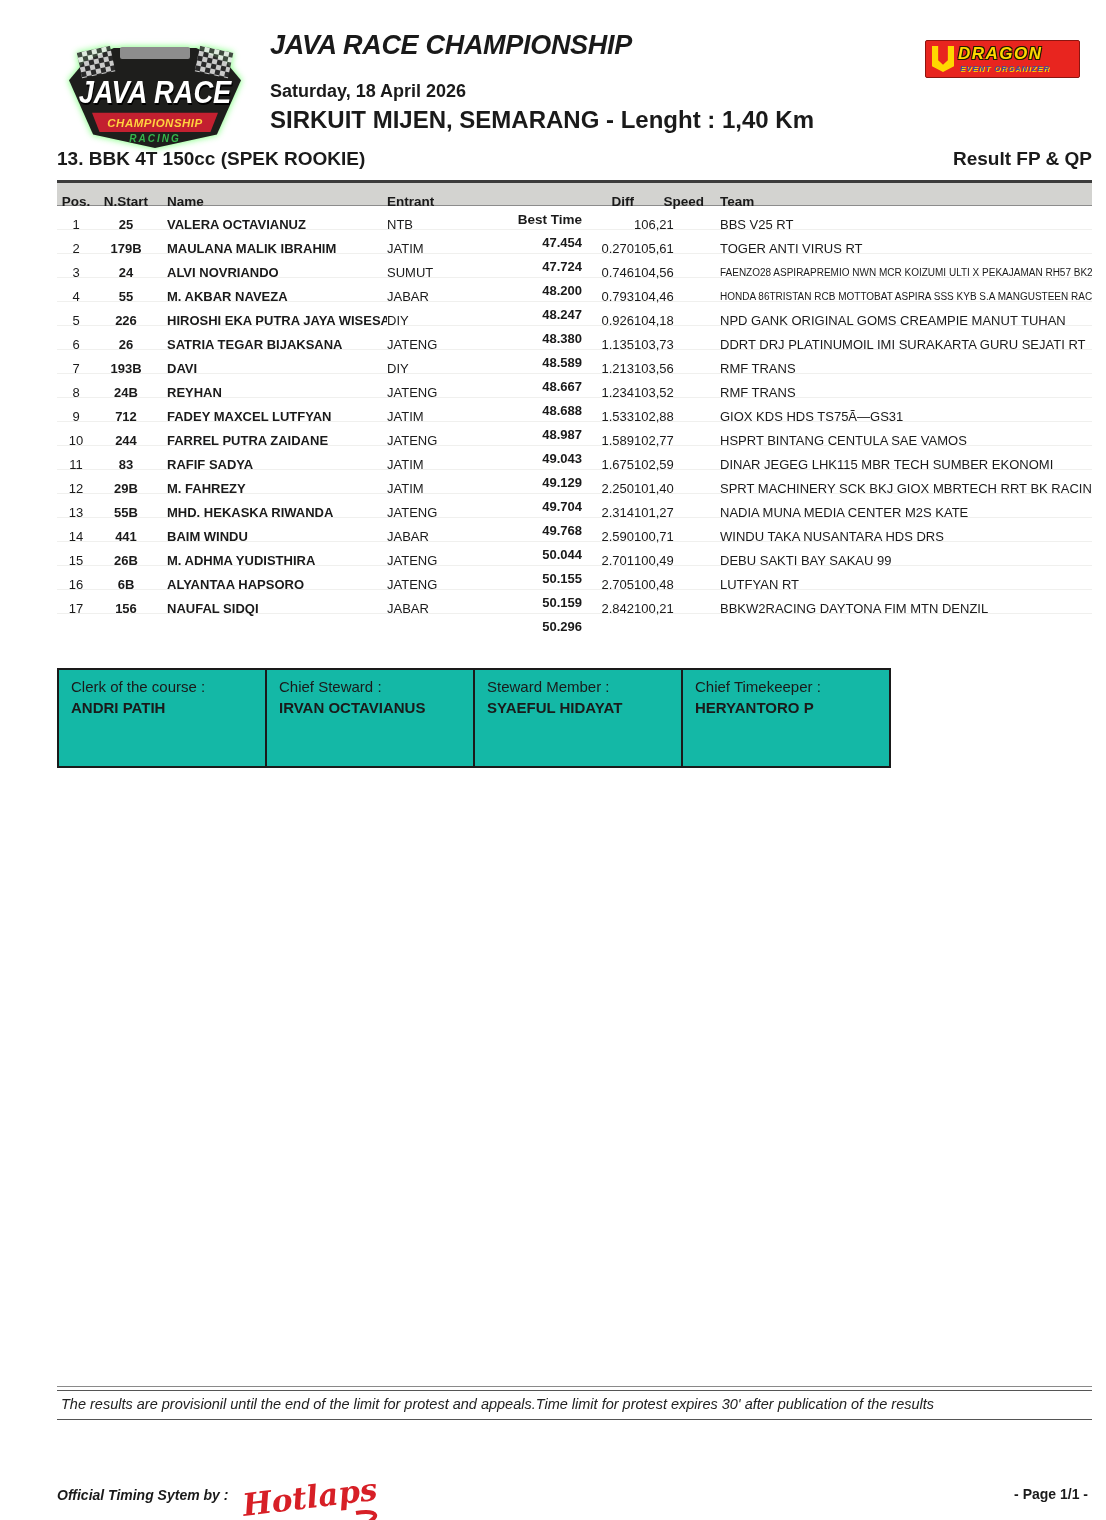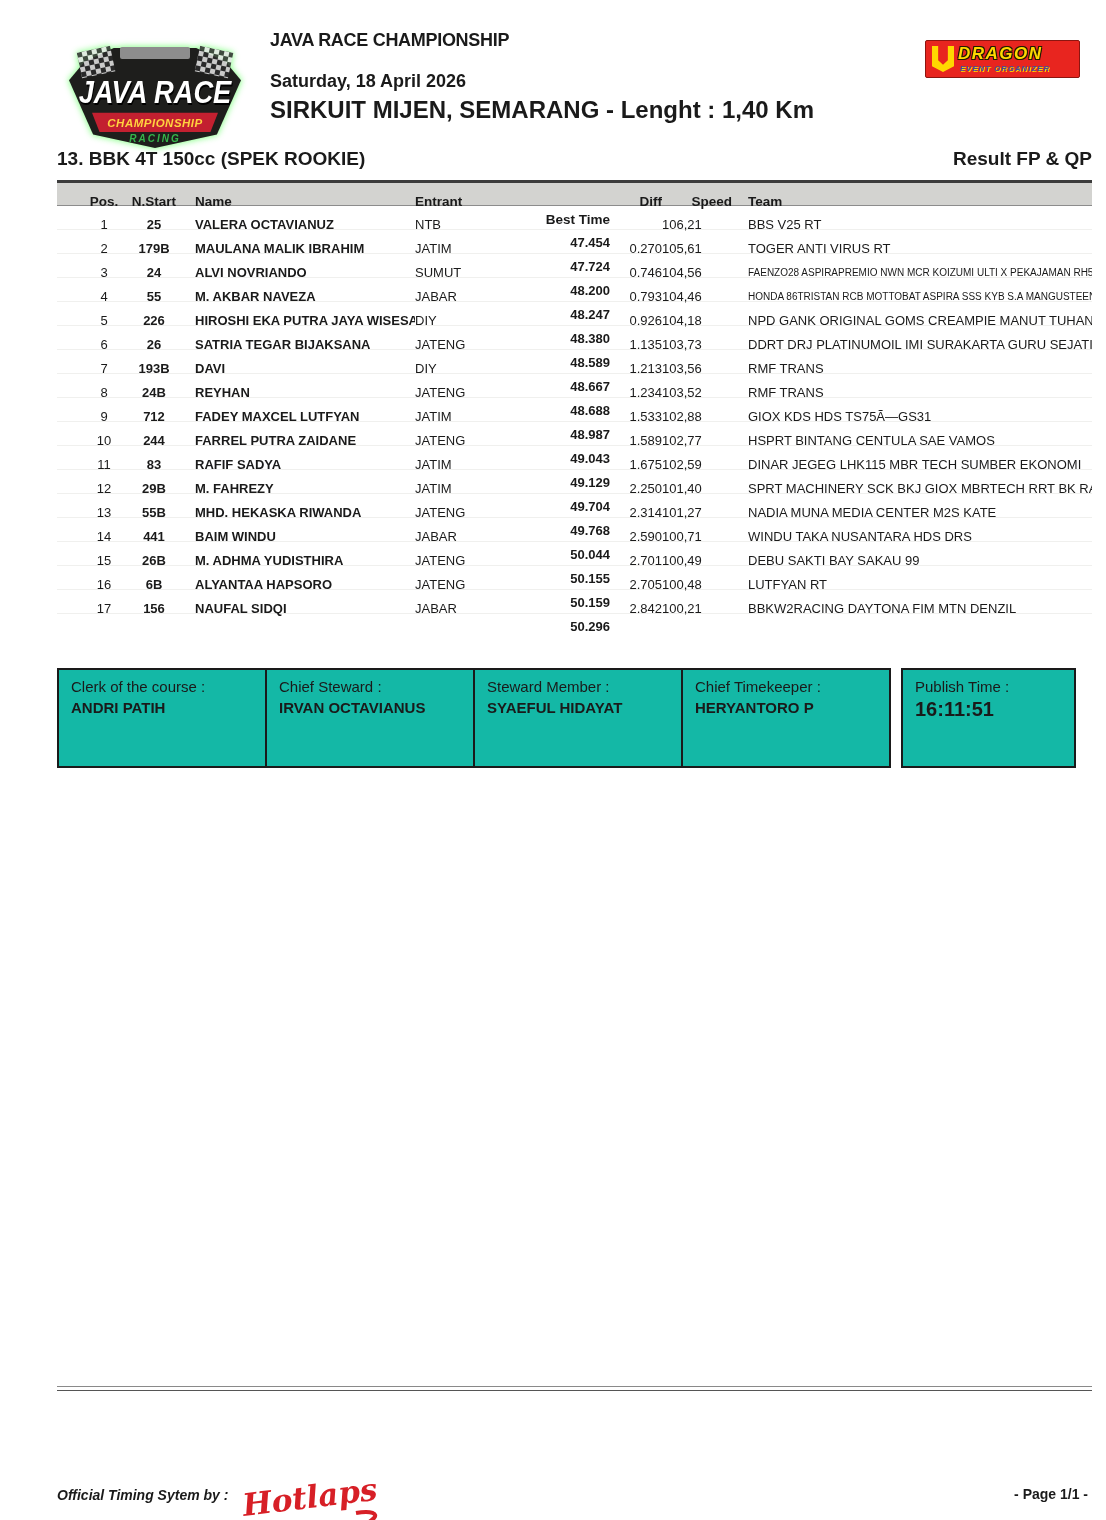--- a/index.html
+++ b/index.html
@@ -25,21 +25,21 @@
     font-size:31px; font-weight:bold; font-style:italic; color:#ffffff; letter-spacing:0px;
     transform:scaleX(.88); text-shadow:1px 2px 0 #000; white-space:nowrap; }
   .badge-ribbon { position:absolute; left:50%; top:70px; transform:translateX(-50%);
     width:126px; height:21px; background:#c32030; line-height:21px; text-align:center;
     clip-path:polygon(0 8%, 100% 8%, 94% 100%, 6% 100%); }
   .badge-ribbon span { font-size:11.5px; font-weight:bold; font-style:italic; color:#ffd23f; letter-spacing:.5px; }
   .badge-racing { position:absolute; left:0; top:92px; width:100%; text-align:center;
     font-size:10px; font-weight:bold; font-style:italic; color:#35b44a; letter-spacing:2px; }
 
   .header-text { position:absolute; left:270px; top:30px; }
-  .header-title { font-size:18px; font-weight:bold; letter-spacing:-.3px; }
+  .header-title { font-size:27px; font-weight:bold; letter-spacing:-.3px;font-style:italic; }
   .header-date { margin-top:20px; font-size:18px; font-weight:bold; }
   .header-circuit { margin-top:4px; font-size:24px; font-weight:bold; }
 
   .dragon { position:absolute; left:925px; top:40px; width:155px; height:38px;
     background:#e8251f; border:1px solid #8c1510; border-radius:2px; }
   .dragon-u { position:absolute; left:6px; top:5px; width:22px; height:26px; background:#ffd800;
     clip-path:polygon(0 0, 28% 0, 28% 55%, 50% 72%, 72% 55%, 72% 0, 100% 0, 100% 78%, 50% 100%, 0 78%); }
   .dragon-name { position:absolute; left:32px; top:3px; font-size:17px; font-weight:bold; font-style:italic;
     color:#ffd800; letter-spacing:1.5px;
     text-shadow:-1px -1px 0 #221a00, 1px -1px 0 #221a00, -1px 1px 0 #221a00, 1px 1px 0 #221a00; }
@@ -47,21 +47,21 @@
     color:#3a4fa0; letter-spacing:1.2px; text-shadow:1px 1px 0 #ffd800; }
 
   
   .section-row { position:absolute; left:57px; top:148px; width:1035px;
     display:flex; justify-content:space-between; align-items:baseline; }
   .section-title { font-size:19px; font-weight:bold; }
   .section-result { font-size:19px; font-weight:bold; }
 
   
   .results { position:absolute; left:57px; top:180px; width:1035px; }
-  .tr { display:grid; grid-template-columns:38px 62px 8px 222px 125px 70px 52px 70px 1fr; align-items:center;padding-left:28px; }
+  .tr { display:grid; grid-template-columns:38px 62px 8px 222px 125px 70px 52px 70px 1fr; align-items:center; }
   .thead { height:26px; background:#d3d3d0; border-top:3px solid #3c3c3c; border-bottom:1px solid #8c8c8c; }
   .thead .th { font-size:13.5px; font-weight:bold; line-height:23px; }
   .tbody .tr { height:24px; border-bottom:1px solid #f0f0ee; }
   .td, .th { overflow:hidden; white-space:nowrap; }
   .c-pos { text-align:center; font-size:13px; }
   .c-nstart { text-align:center; font-size:13px; font-weight:bold; }
   .c-name { text-align:left; font-size:13px; font-weight:bold; padding-left:2px; }
   .c-entrant { text-align:left; font-size:13px; }
   .c-best { text-align:right; font-size:13px; font-weight:bold;margin-top:36px; }
   .c-diff { text-align:right; font-size:13px; }
@@ -340,29 +340,26 @@
       <div class="off-name">IRVAN OCTAVIANUS</div>
     </div>
     <div class="off-box">
       <div class="off-label">Steward Member :</div>
       <div class="off-name">SYAEFUL HIDAYAT</div>
     </div>
     <div class="off-box">
       <div class="off-label">Chief Timekeeper :</div>
       <div class="off-name">HERYANTORO P</div>
     </div>
-    <div class="off-box publish">
-      <div class="off-label">Publish Time :</div>
-      <div class="publish-time">16:11:51</div>
-    </div>
   </div>
 
   <div class="note-wrap">
     <div class="note-line"></div>
     <div class="note-line second"></div>
+    <div class="note-text">The results are provisionil until the end of the limit for protest and appeals.Time limit for protest expires 30' after publication of the results</div>
   </div>
 
   <div class="footer-left">
     <div class="timing-label">Official Timing Sytem by :</div>
     <svg class="hotlaps" width="150" height="60" viewBox="0 0 150 60">
       <text x="8" y="38" transform="rotate(-7 8 38)" font-family="DejaVu Serif, serif" font-style="italic" font-weight="bold" font-size="31" fill="#d71f26">Hotlaps</text>
       <path d="M18 52 C 55 62, 120 58, 138 40 C 142 36, 136 32, 120 35" fill="none" stroke="#d71f26" stroke-width="4"></path>
     </svg>
   </div>
   <div class="page-num">- Page 1/1 -</div>

